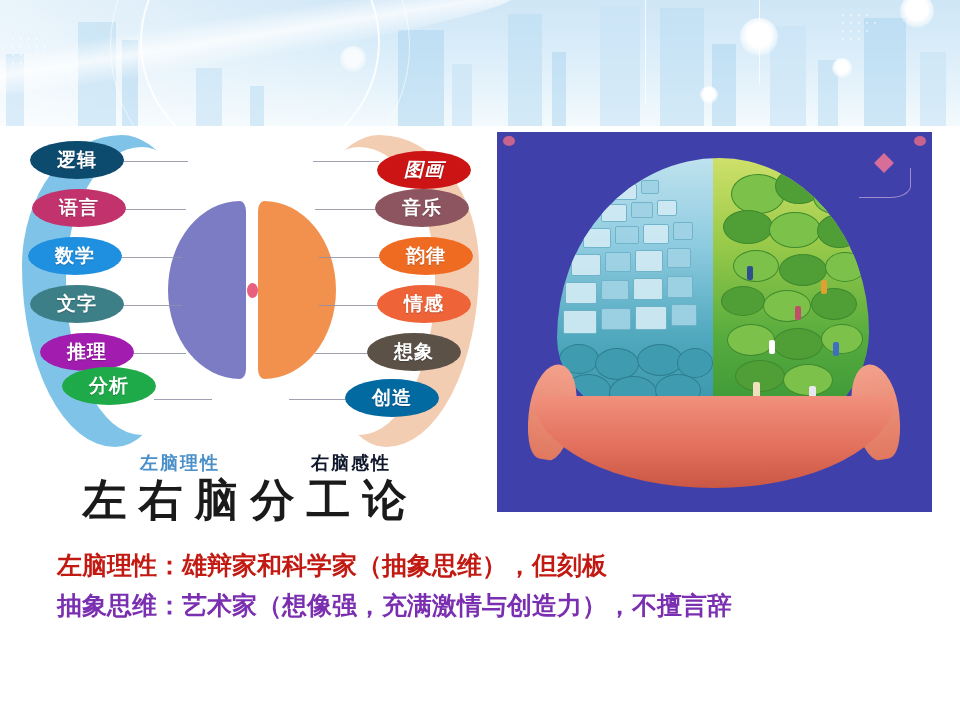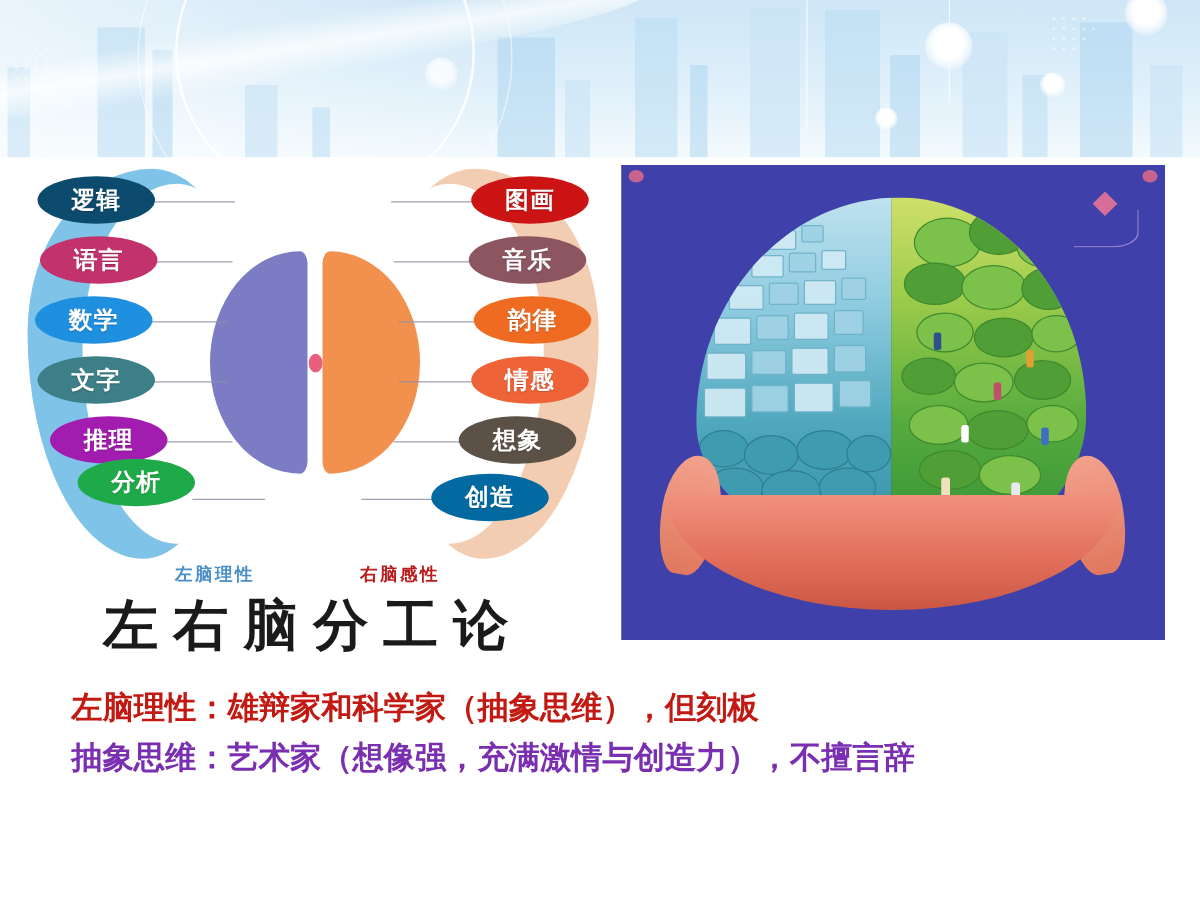--- a/index.html
+++ b/index.html
@@ -107,36 +107,36 @@
     z-index:4;
   }
   .pill.lp{ left:12px; width:94px; height:38px; font-size:19px; }
   .pill.rp{ right:12px; width:94px; height:38px; font-size:19px; }
   .pill.lp.i0{ top:14px; }
   .pill.lp.i1{ top:62px; left:14px;}
   .pill.lp.i2{ top:110px; left:10px;}
   .pill.lp.i3{ top:158px; left:12px;}
   .pill.lp.i4{ top:206px; left:22px;}
   .pill.lp.i5{ top:240px; left:44px;}
-  .pill.rp.i0{ top:14px; }
+  .pill.rp.i0{ top:24px;font-style:italic; }
   .pill.rp.i1{ top:62px; right:14px;}
   .pill.rp.i2{ top:110px; right:10px;}
   .pill.rp.i3{ top:158px; right:12px;}
   .pill.rp.i4{ top:206px; right:22px;}
   .pill.rp.i5{ top:252px; right:44px;}
 
   .connector{ position:absolute; height:1px; background:#8f8fa6; z-index:3; opacity:.85;}
 
   .hemi-cap{
     position:absolute; top:324px;
     font-family:Liberation Mono, monospace;
-    font-size:14px; font-weight:bold; letter-spacing:2px;
+    font-size:18px; font-weight:bold; letter-spacing:2px;
   }
   .hemi-cap.lcap{ left:122px; color:#4a8fc8; }
-  .hemi-cap.rcap{ left:270px; color:#b91c1c; }
+  .hemi-cap.rcap{ left:293px; color:#0f172a; }
 
   .fig-title{
     position:absolute; left:0; top:344px; width:465px; text-align:center;
     font-family:"DejaVu Serif","Liberation Serif",serif;
     font-size:44px; font-weight:bold; letter-spacing:12px; color:#1a1a1a;
     white-space:nowrap;
   }
 
   
   .right-fig{

